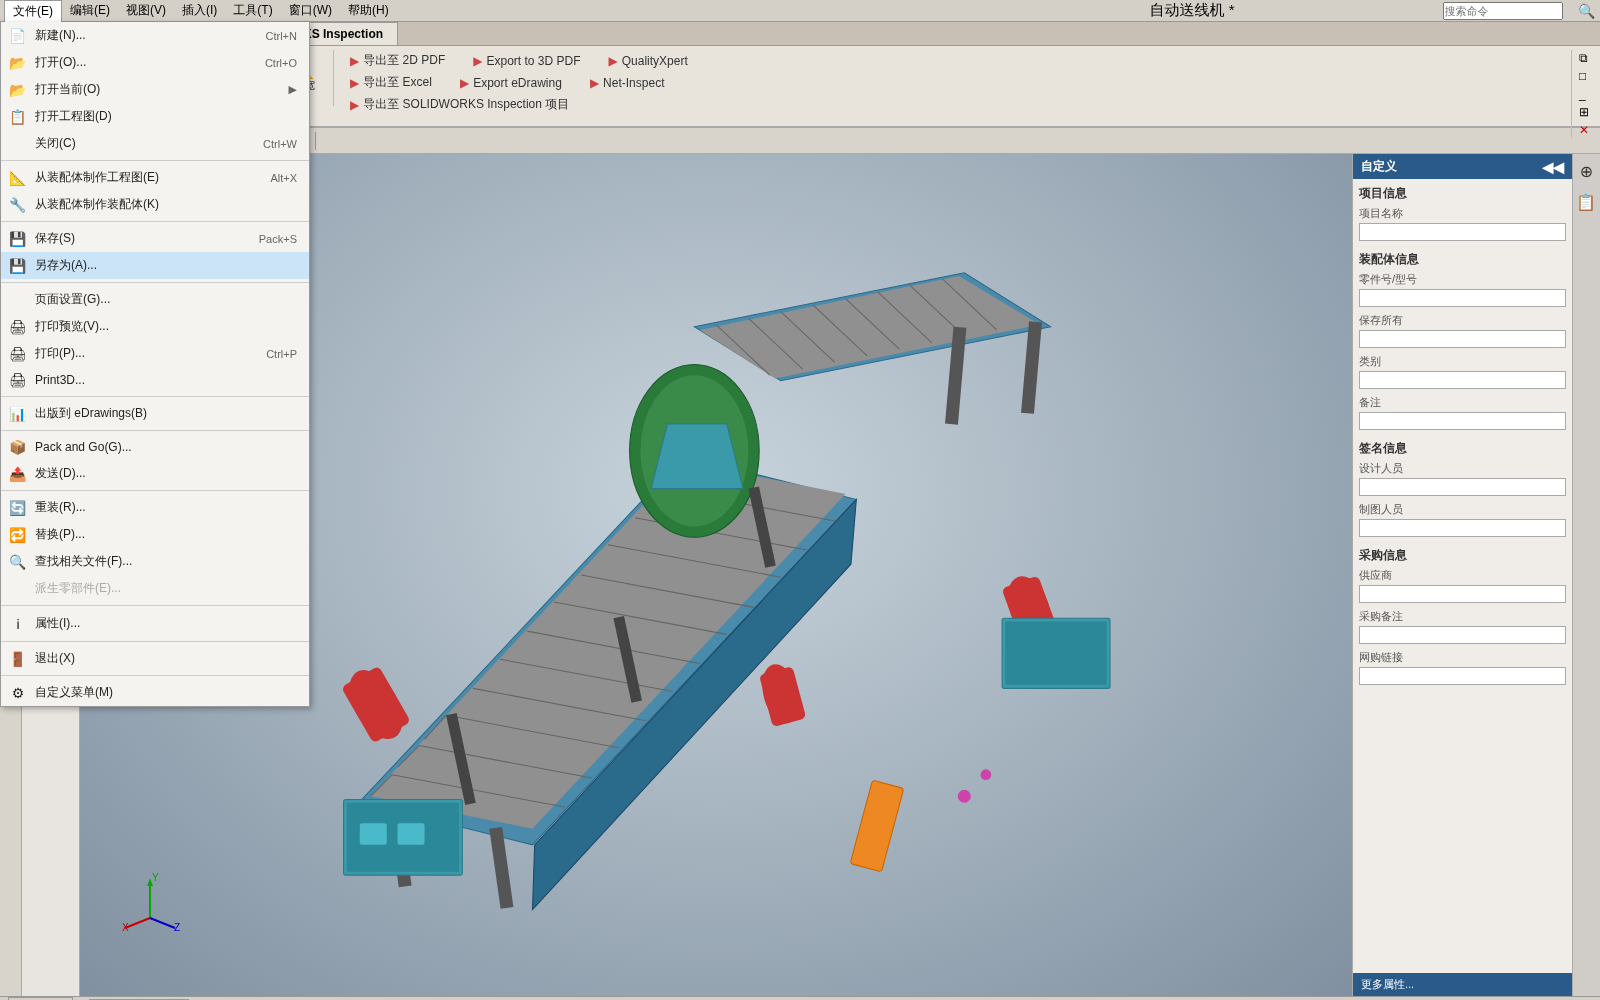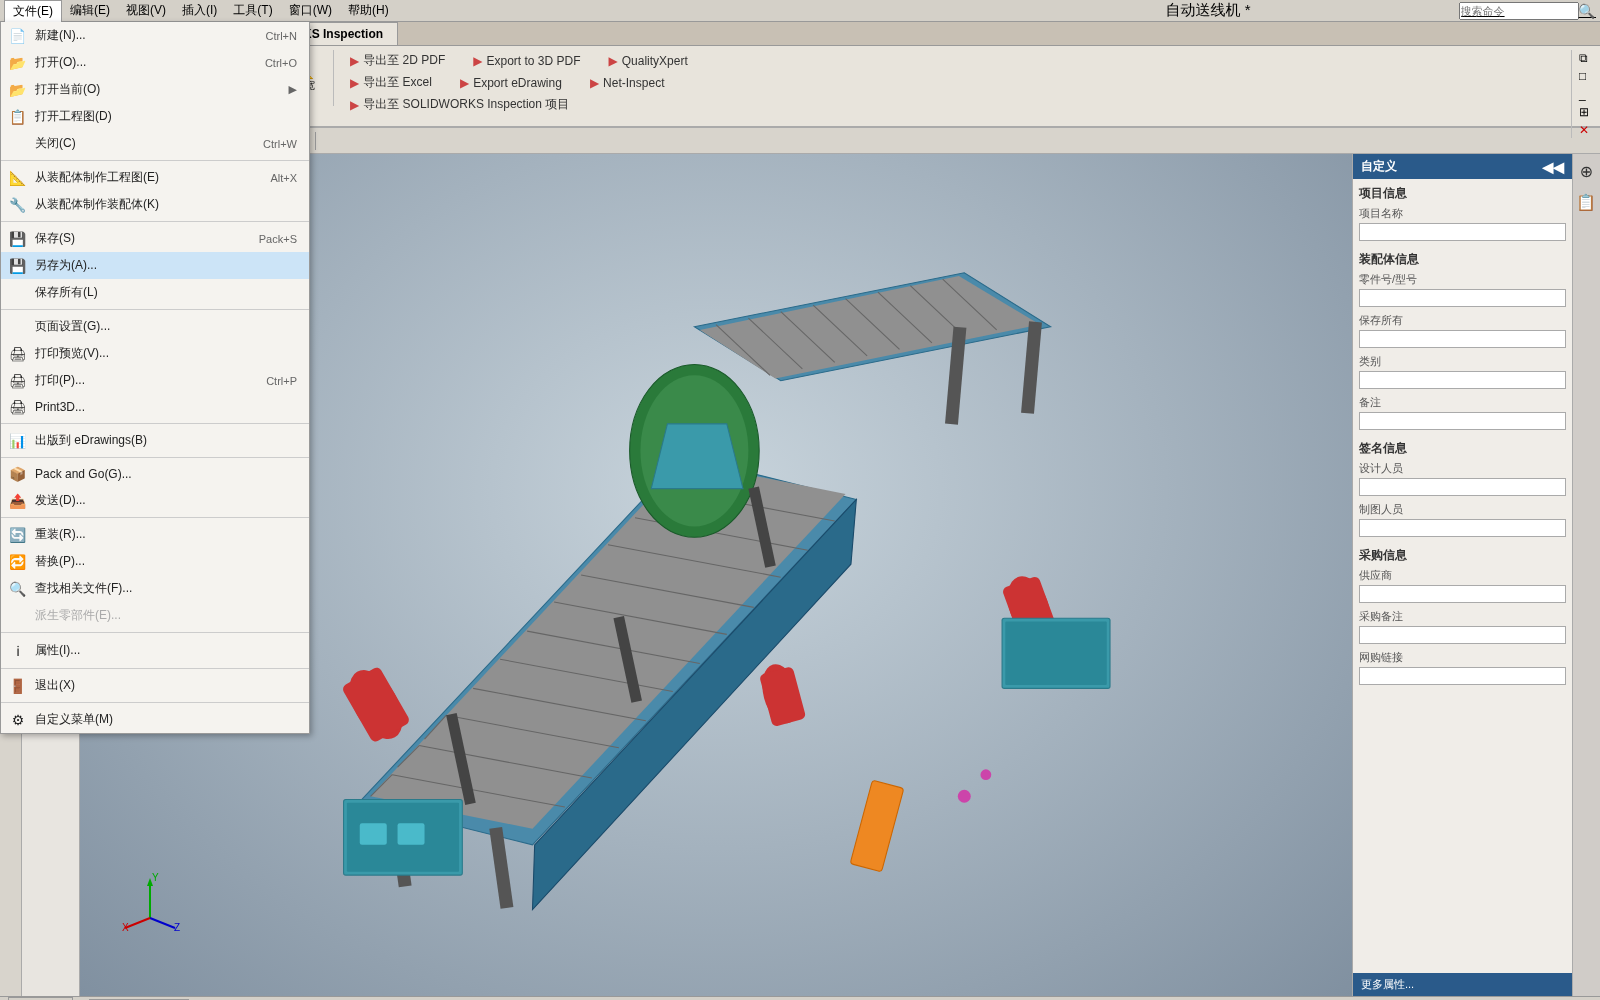--- a/index.html
+++ b/index.html
@@ -255,21 +255,21 @@
       <div class="menu-item active">文件(E)</div>
       <div class="menu-item">编辑(E)</div>
       <div class="menu-item">视图(V)</div>
       <div class="menu-item">插入(I)</div>
       <div class="menu-item">工具(T)</div>
       <div class="menu-item">窗口(W)</div>
       <div class="menu-item">帮助(H)</div>
     </div>
     <div class="top-bar-right">
       <span style="font-size:15px; margin-left: 600px;">自动送线机 *</span>
-      <div style="display:flex;align-items:center;gap:0;margin-left:200px;text-decoration:underline;">
+      <div style="display:flex;align-items:center;gap:16px;margin-left:200px;">
         <input type="text" style="width: 120px; height: 18px; font-size: 11px;" placeholder="搜索命令">
         <span style="font-size:14px;cursor:pointer;">🔍</span>
       </div>
     </div>
   </div>
 
   <div class="ribbon-container">
     <div style="display:flex;align-items:stretch;">
 
       <div style="width:20px;background:#c8c0b4;display:flex;align-items:center;justify-content:center;border-right:1px solid #999;">
@@ -651,24 +651,20 @@
       <span class="file-menu-icon">💾</span>
       <span class="file-menu-text">保存(S)</span>
       <span class="file-menu-shortcut">Pack+S</span>
     </div>
 
     <div class="file-menu-item highlighted">
       <span class="file-menu-icon">💾</span>
       <span class="file-menu-text">另存为(A)...</span>
     </div>
 
-    <div class="file-menu-item">
-      <span class="file-menu-icon"></span>
-      <span class="file-menu-text">保存所有(L)</span>
-    </div>
 
     <div class="file-menu-separator"></div>
 
     <div class="file-menu-item">
       <span class="file-menu-icon"></span>
       <span class="file-menu-text">页面设置(G)...</span>
     </div>
 
     <div class="file-menu-item">
       <span class="file-menu-icon">🖨</span>

